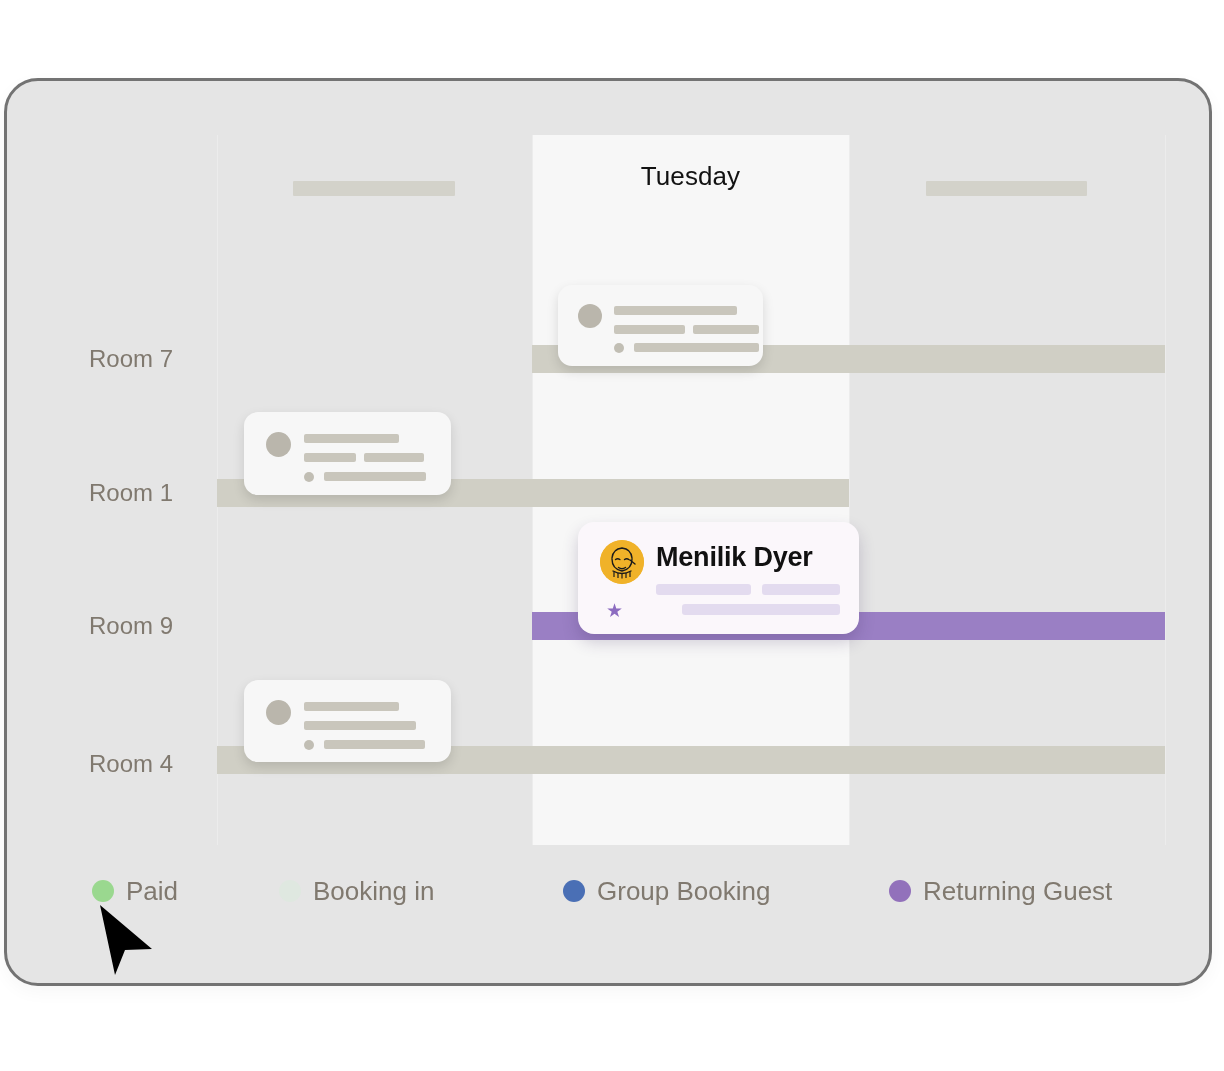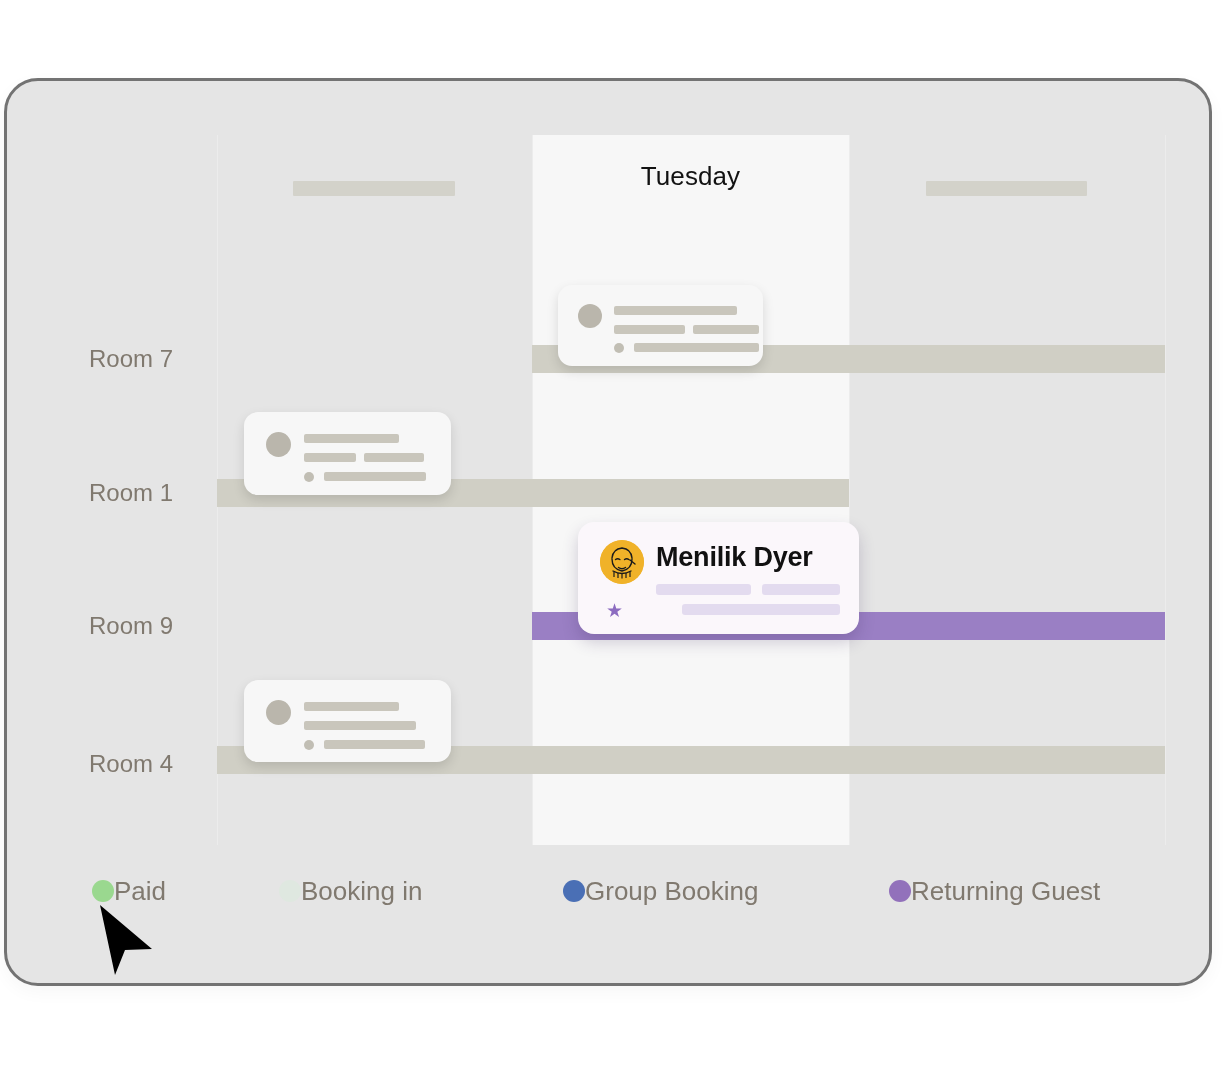--- a/index.html
+++ b/index.html
@@ -158,20 +158,21 @@
     position:absolute;
     left:0; top:795px;
     width:100%;
     height:60px;
   }
   .legend-item{
     position:absolute;
     top:0;
     display:flex;
     align-items:center;
+    gap:12px;
     white-space:nowrap;
   }
   .legend-dot{
     width:22px;height:22px;border-radius:50%;
     flex:0 0 auto;
   }
   .legend-text{
     color:#80796f;
     font-size:26px;
     line-height:30px;

